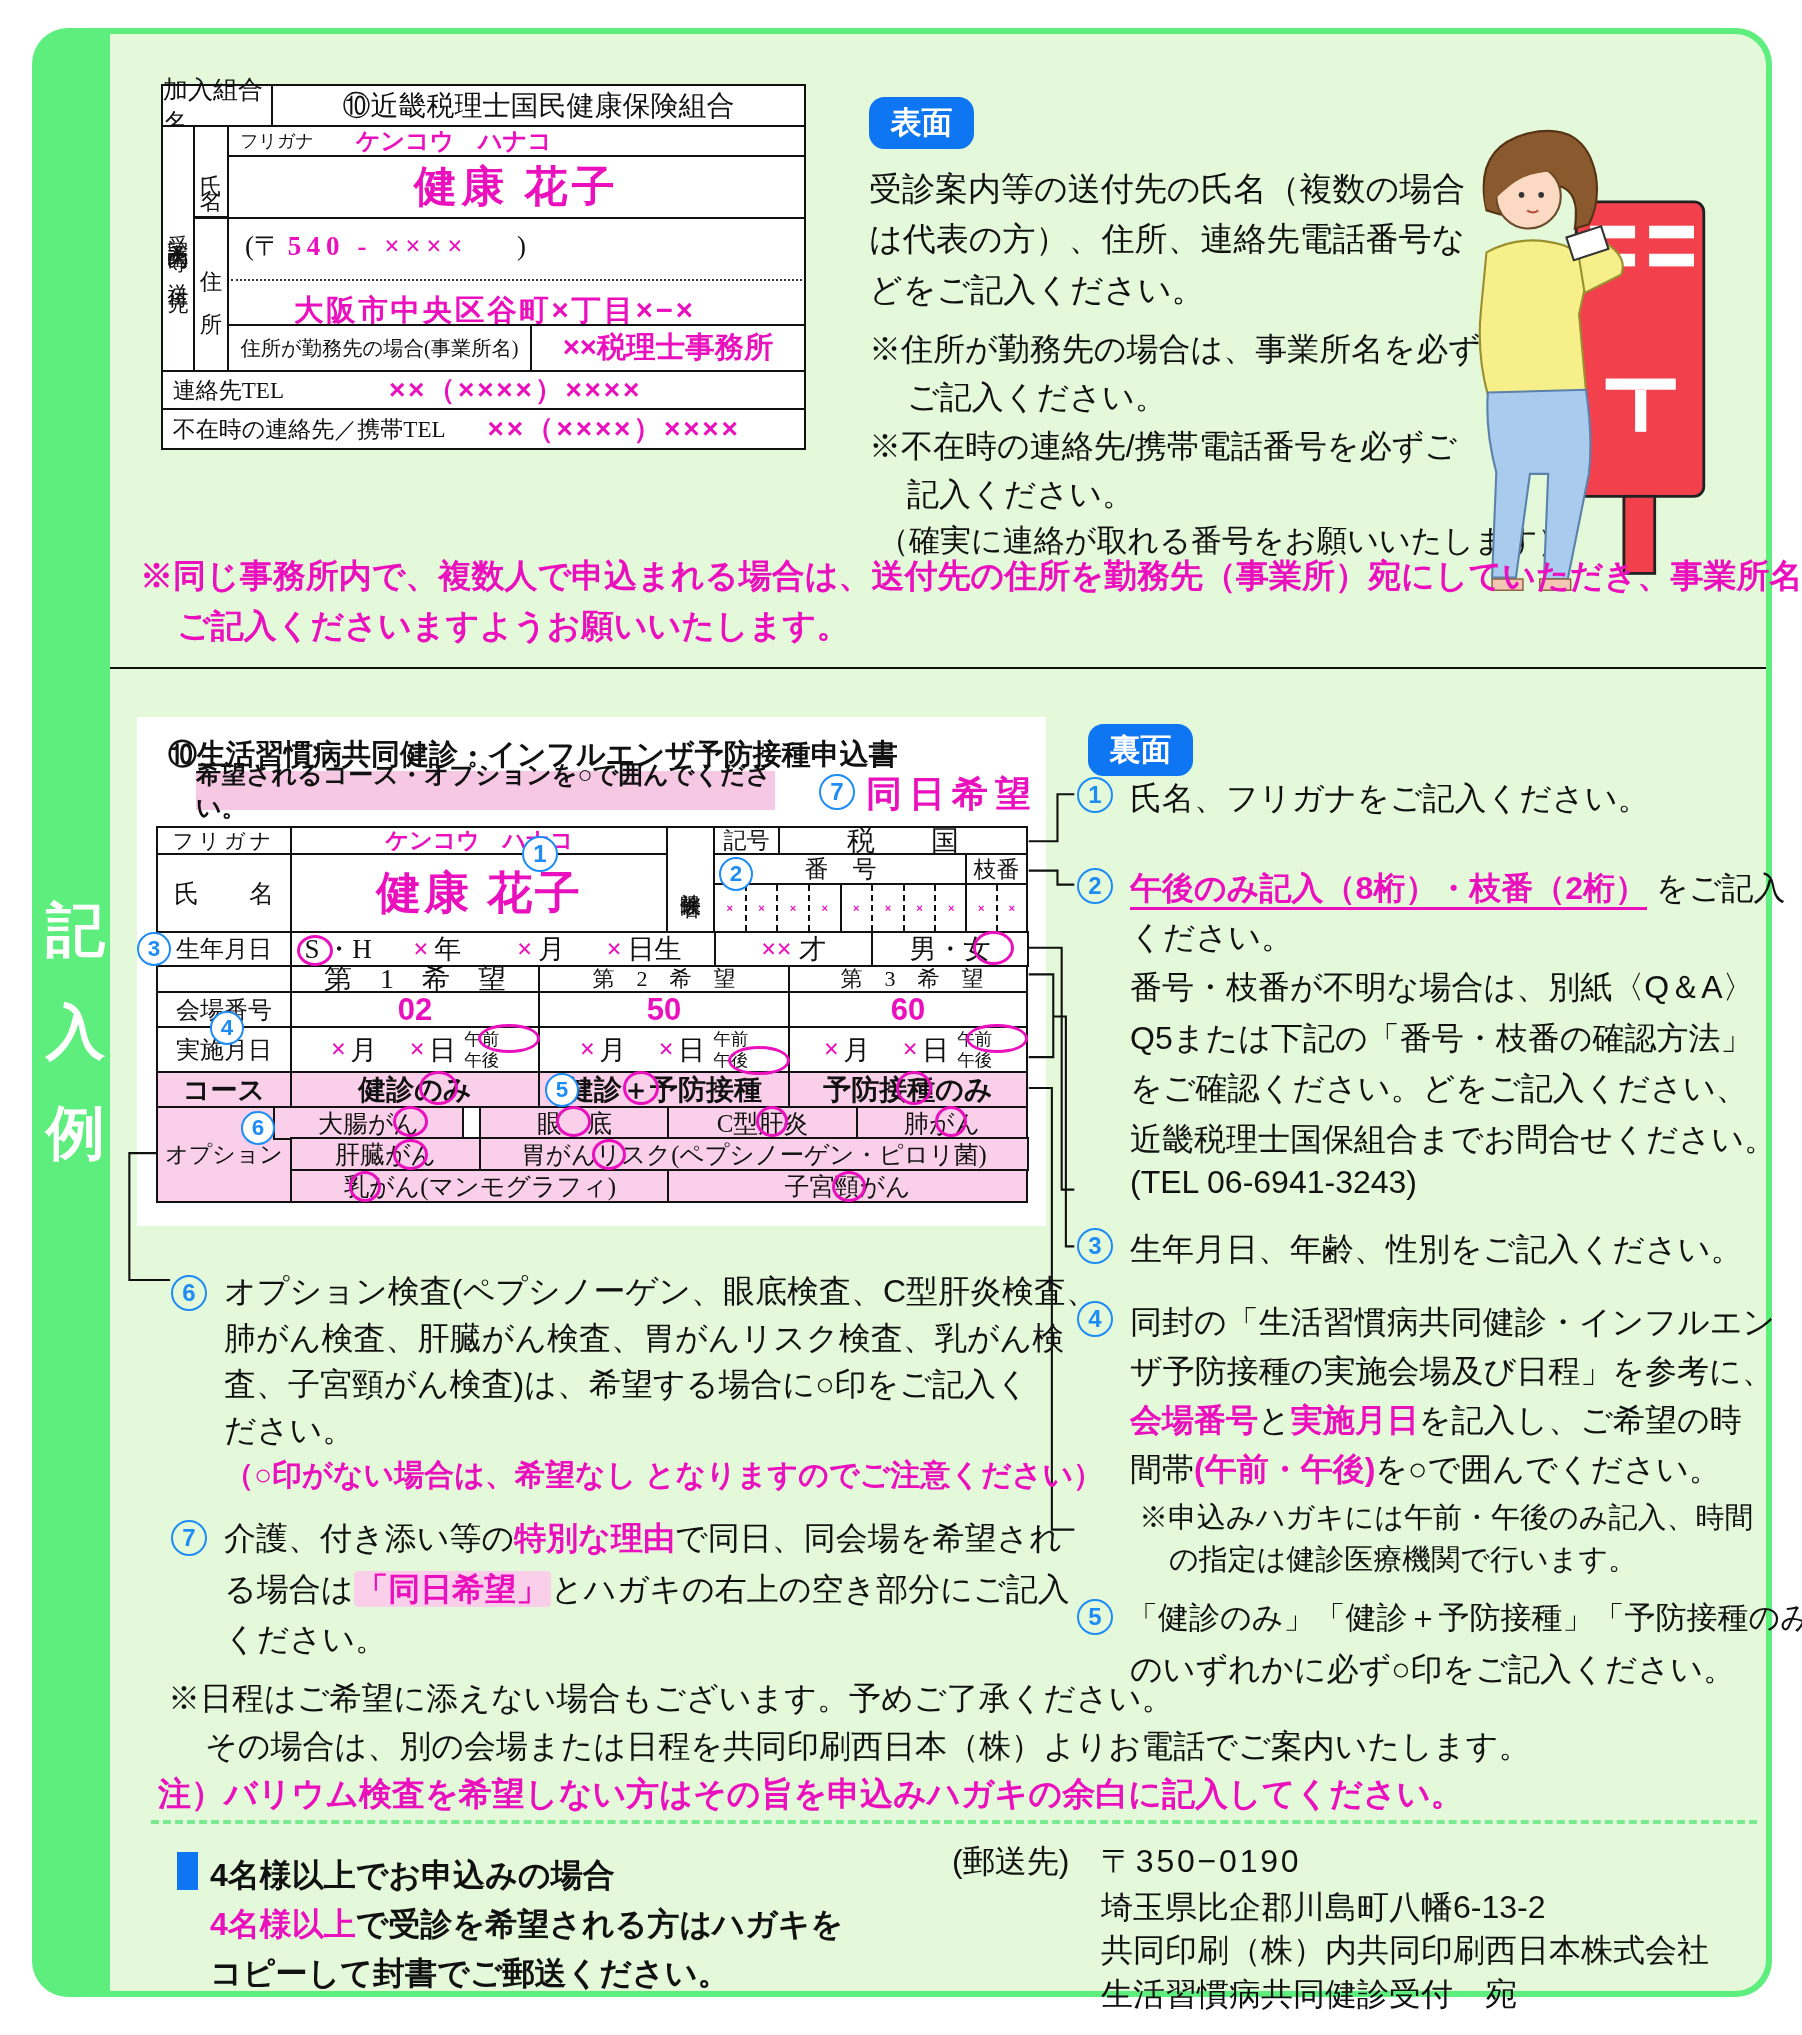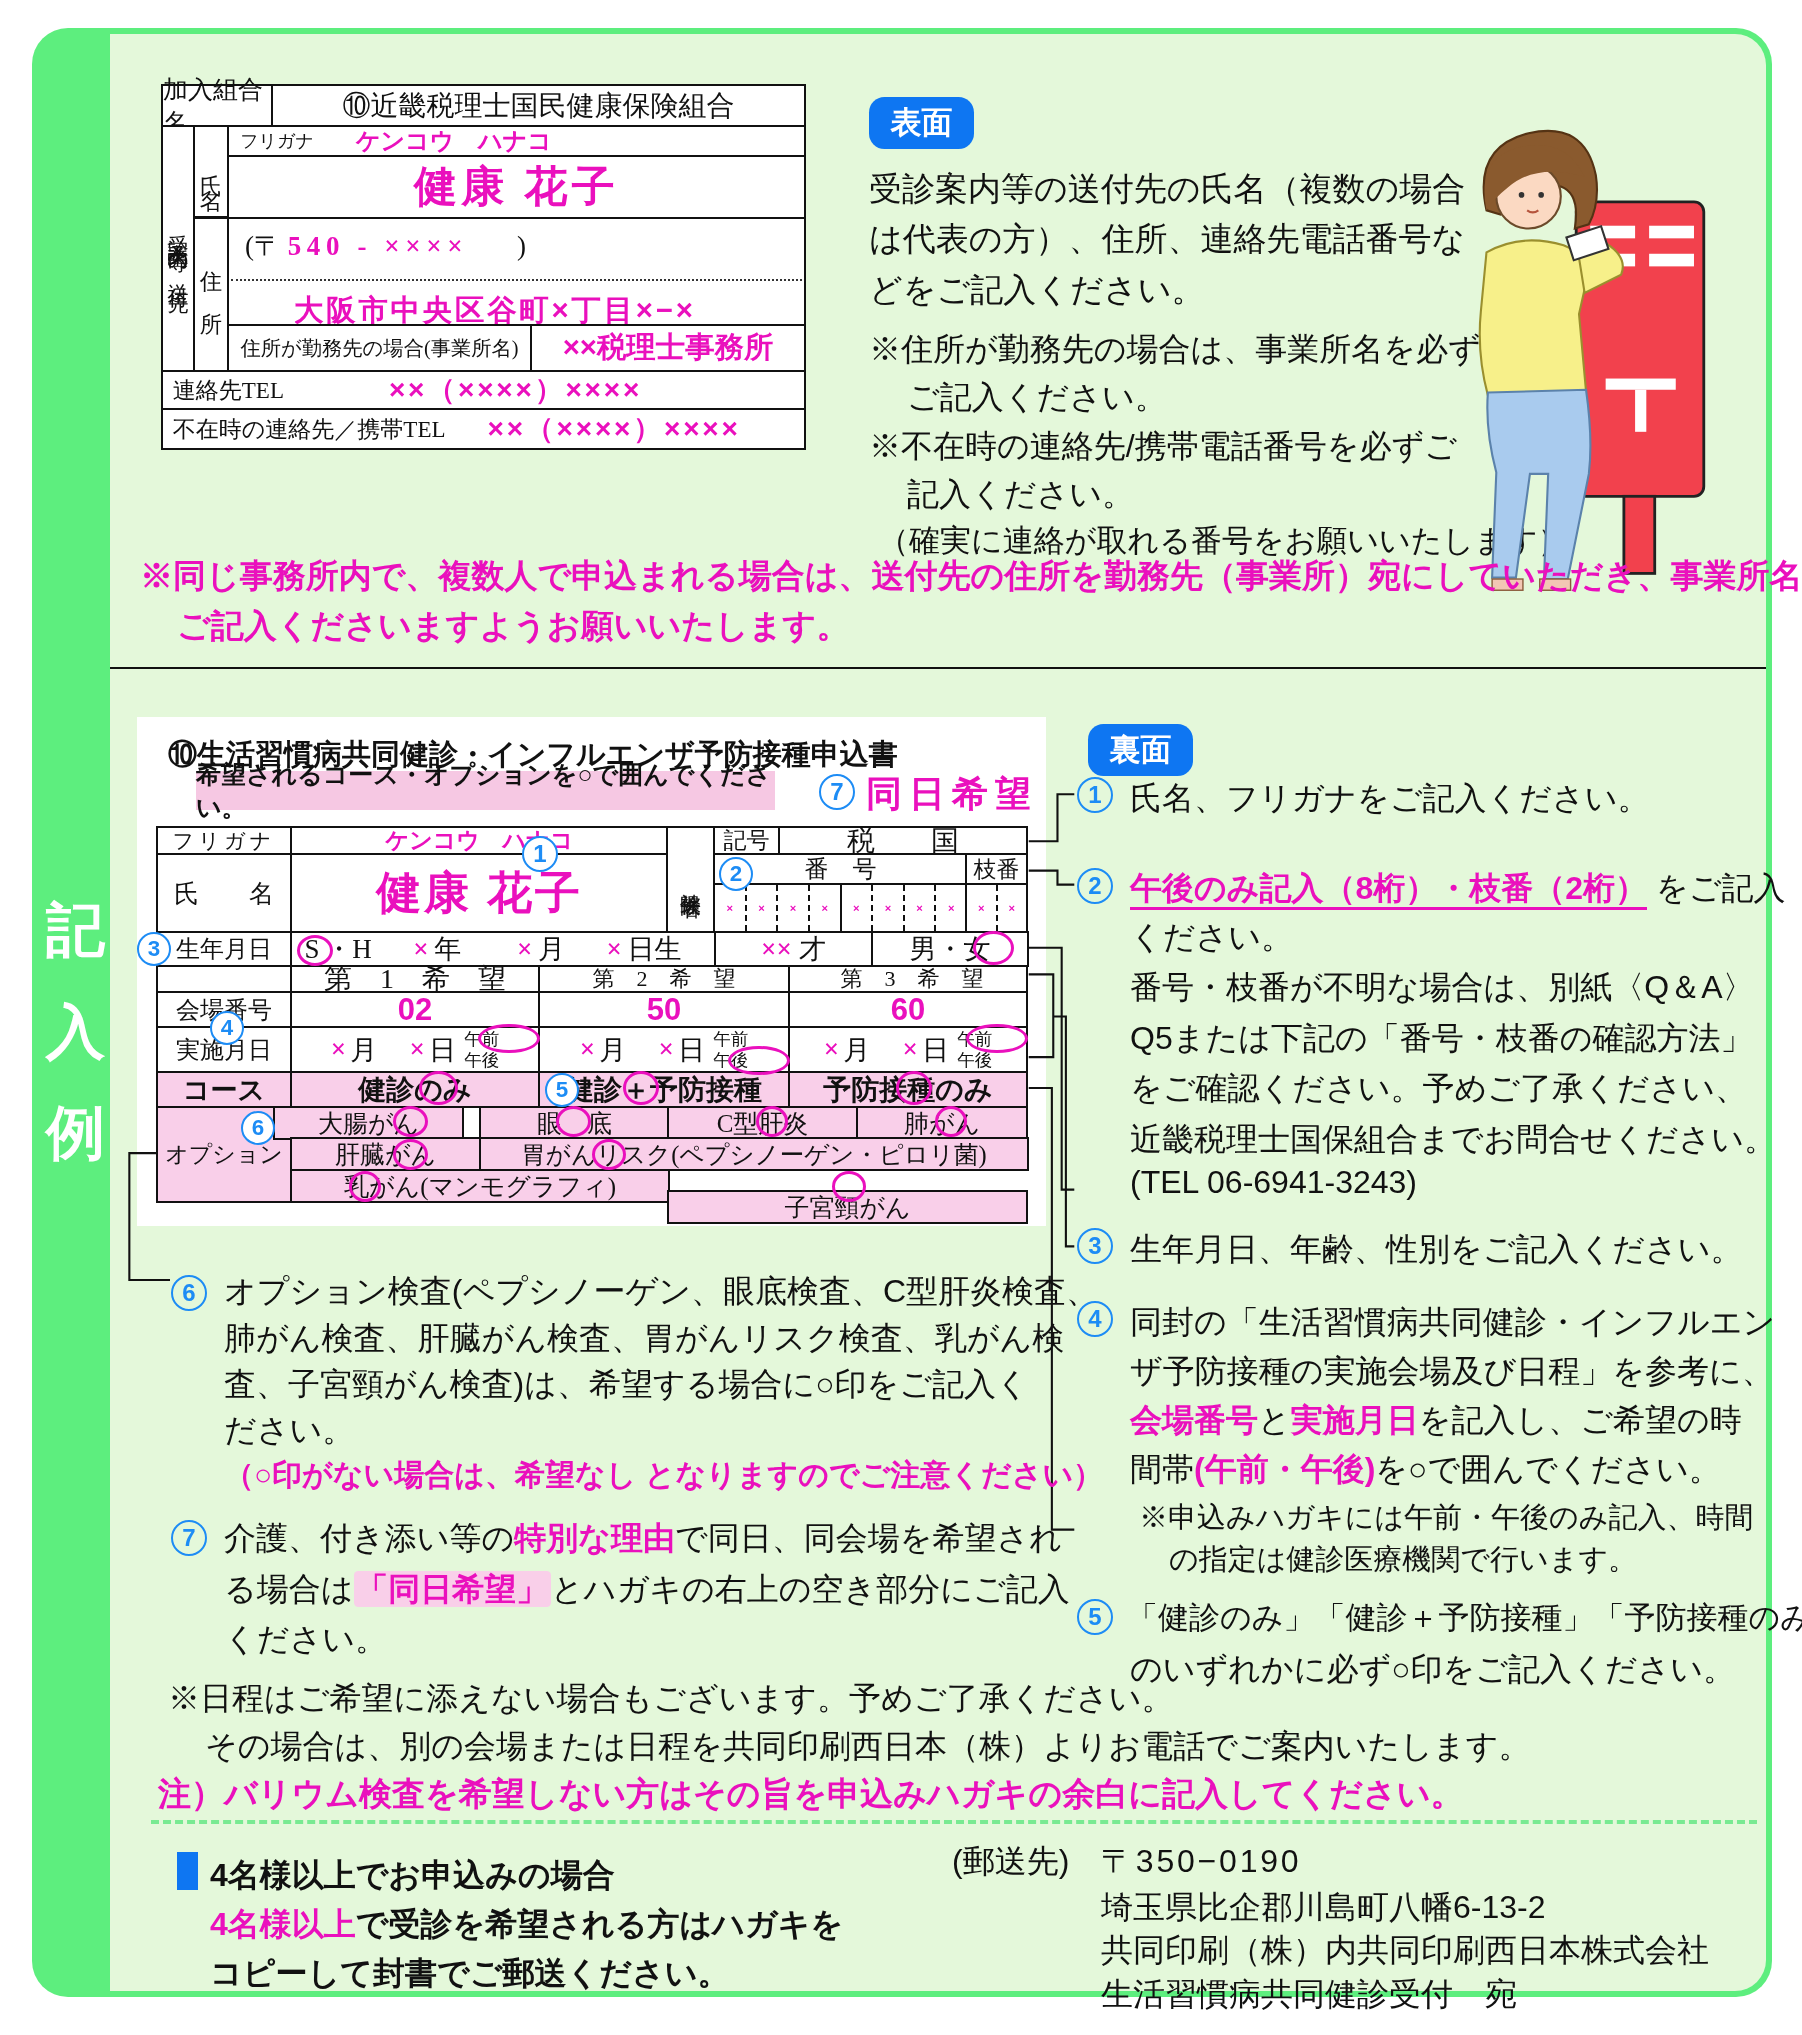--- a/index.html
+++ b/index.html
@@ -254,21 +254,21 @@
     <div class="cell pinkrow serif" style="left:788px;top:1071px;width:240px;height:37px;font-size:28px;font-weight:bold;">予防接種のみ</div>
 
     <div class="cell pinkrow serif" style="left:156px;top:1106px;width:136px;height:97px;font-size:23px;">オプション</div>
     <div class="cell pinkrow serif" style="left:273px;top:1106px;width:191px;height:34px;font-size:25px;">大腸がん</div>
     <div class="cell pinkrow serif" style="left:479px;top:1106px;width:191px;height:34px;font-size:25px;">眼　底</div>
     <div class="cell pinkrow serif" style="left:667px;top:1106px;width:191px;height:34px;font-size:25px;">C型肝炎</div>
     <div class="cell pinkrow serif" style="left:856px;top:1106px;width:172px;height:34px;font-size:25px;">肺がん</div>
     <div class="cell pinkrow serif" style="left:290px;top:1137px;width:191px;height:34px;font-size:25px;">肝臓がん</div>
     <div class="cell pinkrow serif" style="left:479px;top:1137px;width:550px;height:34px;font-size:24.5px;">胃がんリスク(ペプシノーゲン・ピロリ菌)</div>
     <div class="cell pinkrow serif" style="left:290px;top:1169px;width:380px;height:34px;font-size:25px;">乳がん(マンモグラフィ)</div>
-    <div class="cell pinkrow serif" style="left:667px;top:1169px;width:361px;height:34px;font-size:25px;margin-top:21px;">子宮頸がん</div>
+    <div class="cell pinkrow serif" style="left:667px;top:1169px;width:361px;height:34px;font-size:25px;">子宮頸がん</div>
   </div>
 
   <div class="mcirc" style="left:297px;top:935px;width:36px;height:31px;"></div>
   <div class="mcirc" style="left:973px;top:931px;width:41px;height:34px;"></div>
   <div class="mcirc" style="left:478px;top:1024px;width:62px;height:29.4px;"></div>
   <div class="mcirc" style="left:728px;top:1046px;width:62px;height:29.4px;"></div>
   <div class="mcirc" style="left:966px;top:1024px;width:62px;height:29.4px;"></div>
   <div class="mcirc" style="left:419px;top:1071px;width:39px;height:34px;"></div>
   <div class="mcirc" style="left:623px;top:1071px;width:36px;height:34px;"></div>
   <div class="mcirc" style="left:896px;top:1071px;width:36px;height:34px;"></div>
@@ -303,21 +303,21 @@
   <span class="numc" style="position:absolute;left:1077px;top:777px;width:36px;height:36px;font-size:24px;">1</span>
   <div class="txt" style="left:1130px;top:777px;font-size:32px;">氏名、フリガナをご記入ください。</div>
 
   <span class="numc" style="position:absolute;left:1077px;top:868px;width:36px;height:36px;font-size:24px;">2</span>
   <div class="txt" style="left:1130px;top:867px;font-size:32px;">
     <span class="magb hl-underline">午後のみ記入（8桁）・枝番（2桁）</span><span> をご記入</span>
   </div>
   <div class="txt" style="left:1130px;top:916px;font-size:32px;">ください。</div>
   <div class="txt" style="left:1130px;top:966px;font-size:32px;">番号・枝番が不明な場合は、別紙〈Q＆A〉</div>
   <div class="txt" style="left:1130px;top:1017px;font-size:32px;">Q5または下記の「番号・枝番の確認方法」</div>
-  <div class="txt" style="left:1130px;top:1067px;font-size:32px;">をご確認ください。予めご了承ください、</div>
+  <div class="txt" style="left:1130px;top:1067px;font-size:32px;">をご確認ください。どをご記入ください、</div>
   <div class="txt" style="left:1130px;top:1118px;font-size:32px;">近畿税理士国保組合までお問合せください。</div>
   <div class="txt" style="left:1130px;top:1164px;font-size:32px;">(TEL 06-6941-3243)</div>
 
   <span class="numc" style="position:absolute;left:1077px;top:1228px;width:36px;height:36px;font-size:24px;">3</span>
   <div class="txt" style="left:1130px;top:1228px;font-size:32px;">生年月日、年齢、性別をご記入ください。</div>
 
   <span class="numc" style="position:absolute;left:1077px;top:1301px;width:36px;height:36px;font-size:24px;">4</span>
   <div class="txt" style="left:1130px;top:1301px;font-size:32px;">同封の「生活習慣病共同健診・インフルエン</div>
   <div class="txt" style="left:1130px;top:1350px;font-size:32px;">ザ予防接種の実施会場及び日程」を参考に、</div>
   <div class="txt" style="left:1130px;top:1399px;font-size:32px;">

